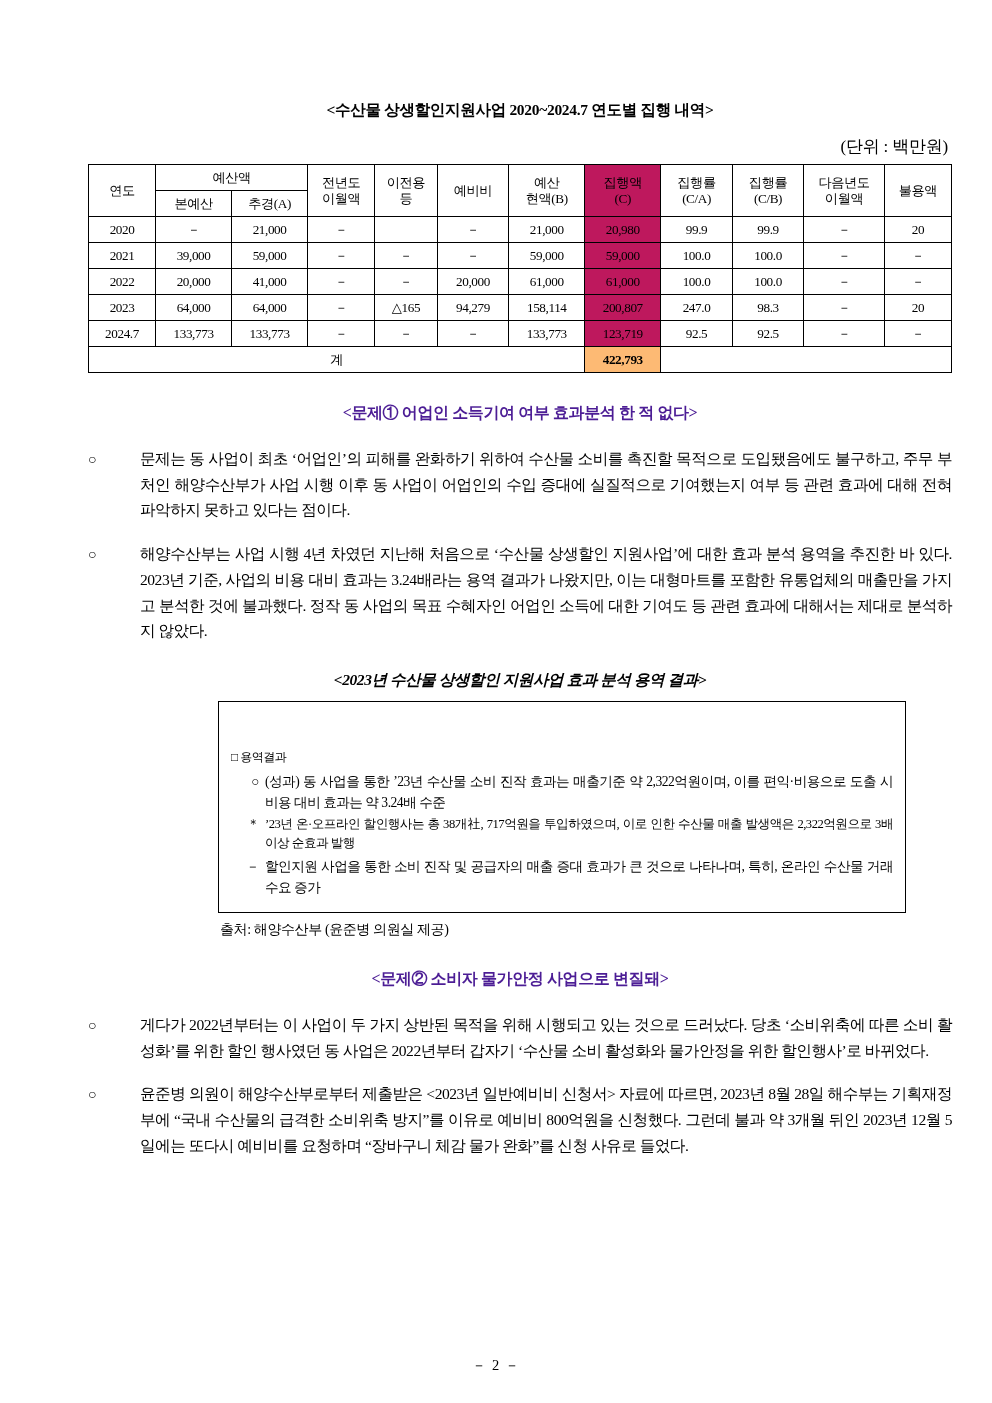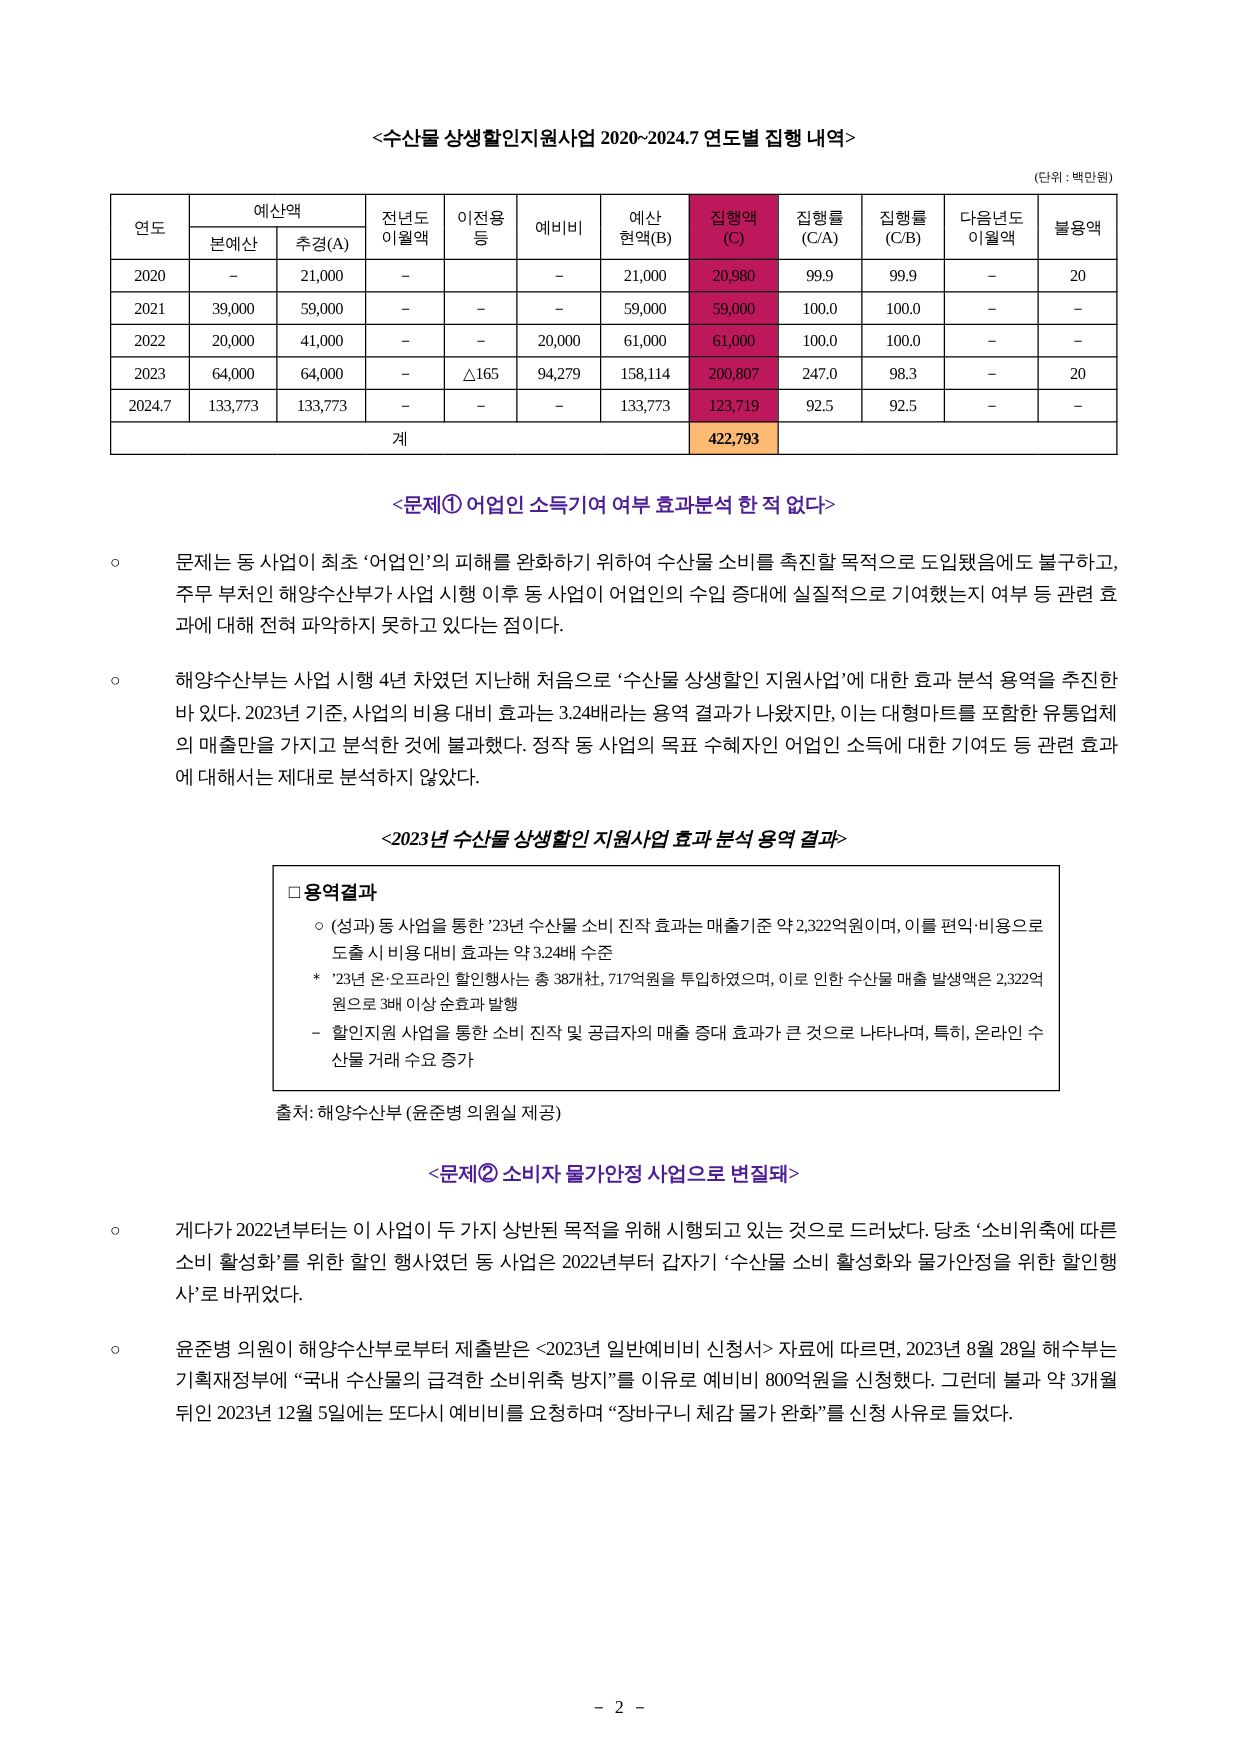--- a/index.html
+++ b/index.html
@@ -10,33 +10,33 @@
   body {
     width: 992px;
     min-height: 1403px;
     font-family: "Liberation Serif", serif;
     color: #000000;
     position: relative;
   }
   .page {
     width: 992px;
     min-height: 1403px;
-    padding: 100px 98px 40px 88px;
+    padding: 100px 40px 40px 88px;
     position: relative;
   }
   .table-title {
     text-align: center;
     font-size: 15.5px;
     font-weight: bold;
     letter-spacing: -0.3px;
     margin-bottom: 14px;
   }
   .unit-line {
     text-align: right;
-    font-size: 10px;
+    font-size: 17px;
     margin-bottom: 6px;
     padding-right: 4px;
     letter-spacing: -0.2px;
   }
   table.budget {
     border-collapse: collapse;
     width: 100%;
     font-size: 13.2px;
     table-layout: fixed;
   }
@@ -103,23 +103,24 @@
   }
   .result-box {
     border: 1px solid #000;
     margin: 0 46px 0 130px;
     padding: 10px 12px 12px 12px;
     font-size: 13.6px;
     line-height: 1.55;
     letter-spacing: -0.5px;
   }
   .rb-head {
-    font-weight: bold;
-    font-size: 15px;
+    font-weight: normal;
+    font-size: 12px;
     margin-bottom: 4px;
+    margin-top: 36px;
   }
   .rb-row {
     display: flex;
     margin-bottom: 2px;
   }
   .rb-mark {
     flex: 0 0 20px;
     text-align: left;
   }
   .rb-mark.indent {

